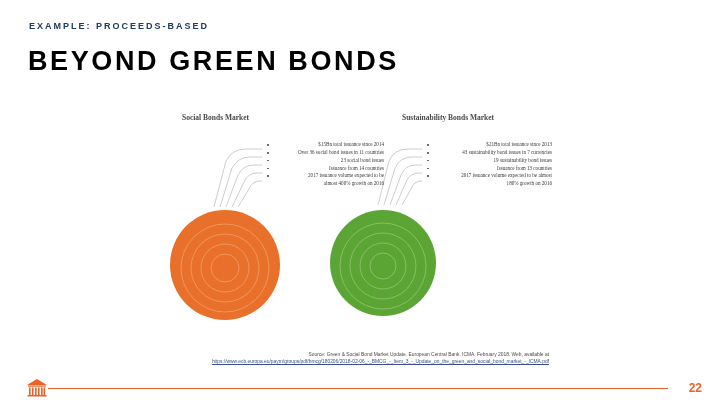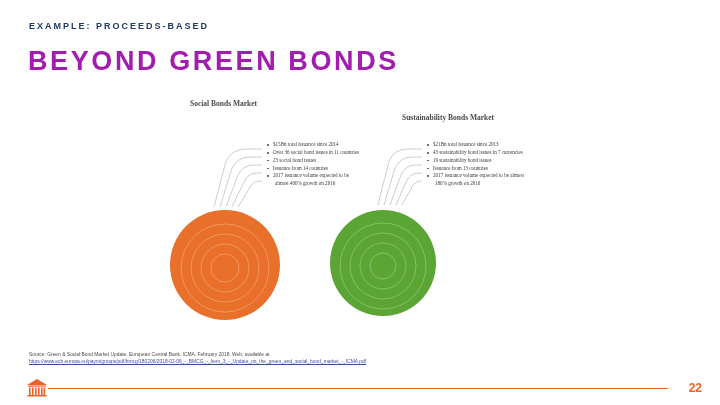--- a/index.html
+++ b/index.html
@@ -1,42 +1,42 @@
 <!DOCTYPE html>
 <html><head>
 <meta charset="utf-8">
 <style>
   html,body{margin:0;padding:0;}
   body{
     width:720px;height:405px;background:#ffffff;
     font-family:"Liberation Sans", sans-serif;
     overflow:hidden;position:relative;
   }
-  .slide{position:absolute;inset:0;background:#fff;}
+  .slide{position:absolute;inset:0;background:#fff;text-align:right;}
 
   
   .eyebrow{
     position:absolute;left:29px;top:21px;
     font-size:9px;font-weight:bold;letter-spacing:2.0px;
     color:#1f3864;white-space:nowrap;
   }
   .title{
     position:absolute;left:28px;top:46px;
     font-size:27px;font-weight:bold;letter-spacing:2.6px;
-    color:#a21caf;white-space:nowrap;
+    color:#000000;white-space:nowrap;
   }
 
   
   .figure{position:absolute;left:0;top:95px;width:720px;height:250px;}
 
   .col-title{
     position:absolute;font-family:"Liberation Serif", serif;
     font-size:7.5px;font-weight:bold;color:#4a4a4a;white-space:nowrap;
   }
-  .col-title.left{left:182px;top:4px;margin-left:8px;}
+  .col-title.left{left:182px;top:18px;}
   .col-title.right{left:402px;top:18px;}
 
   .bullets{position:absolute;font-family:"Liberation Serif", serif;}
   .bullets.left{left:266px;top:46px;width:118px;}
   .bullets.right{left:426px;top:46px;width:126px;}
   .bullet{
     position:relative;padding-left:7px;
     font-size:5.1px;line-height:7.85px;color:#3a3a3a;
   }
   .bullet::before{

